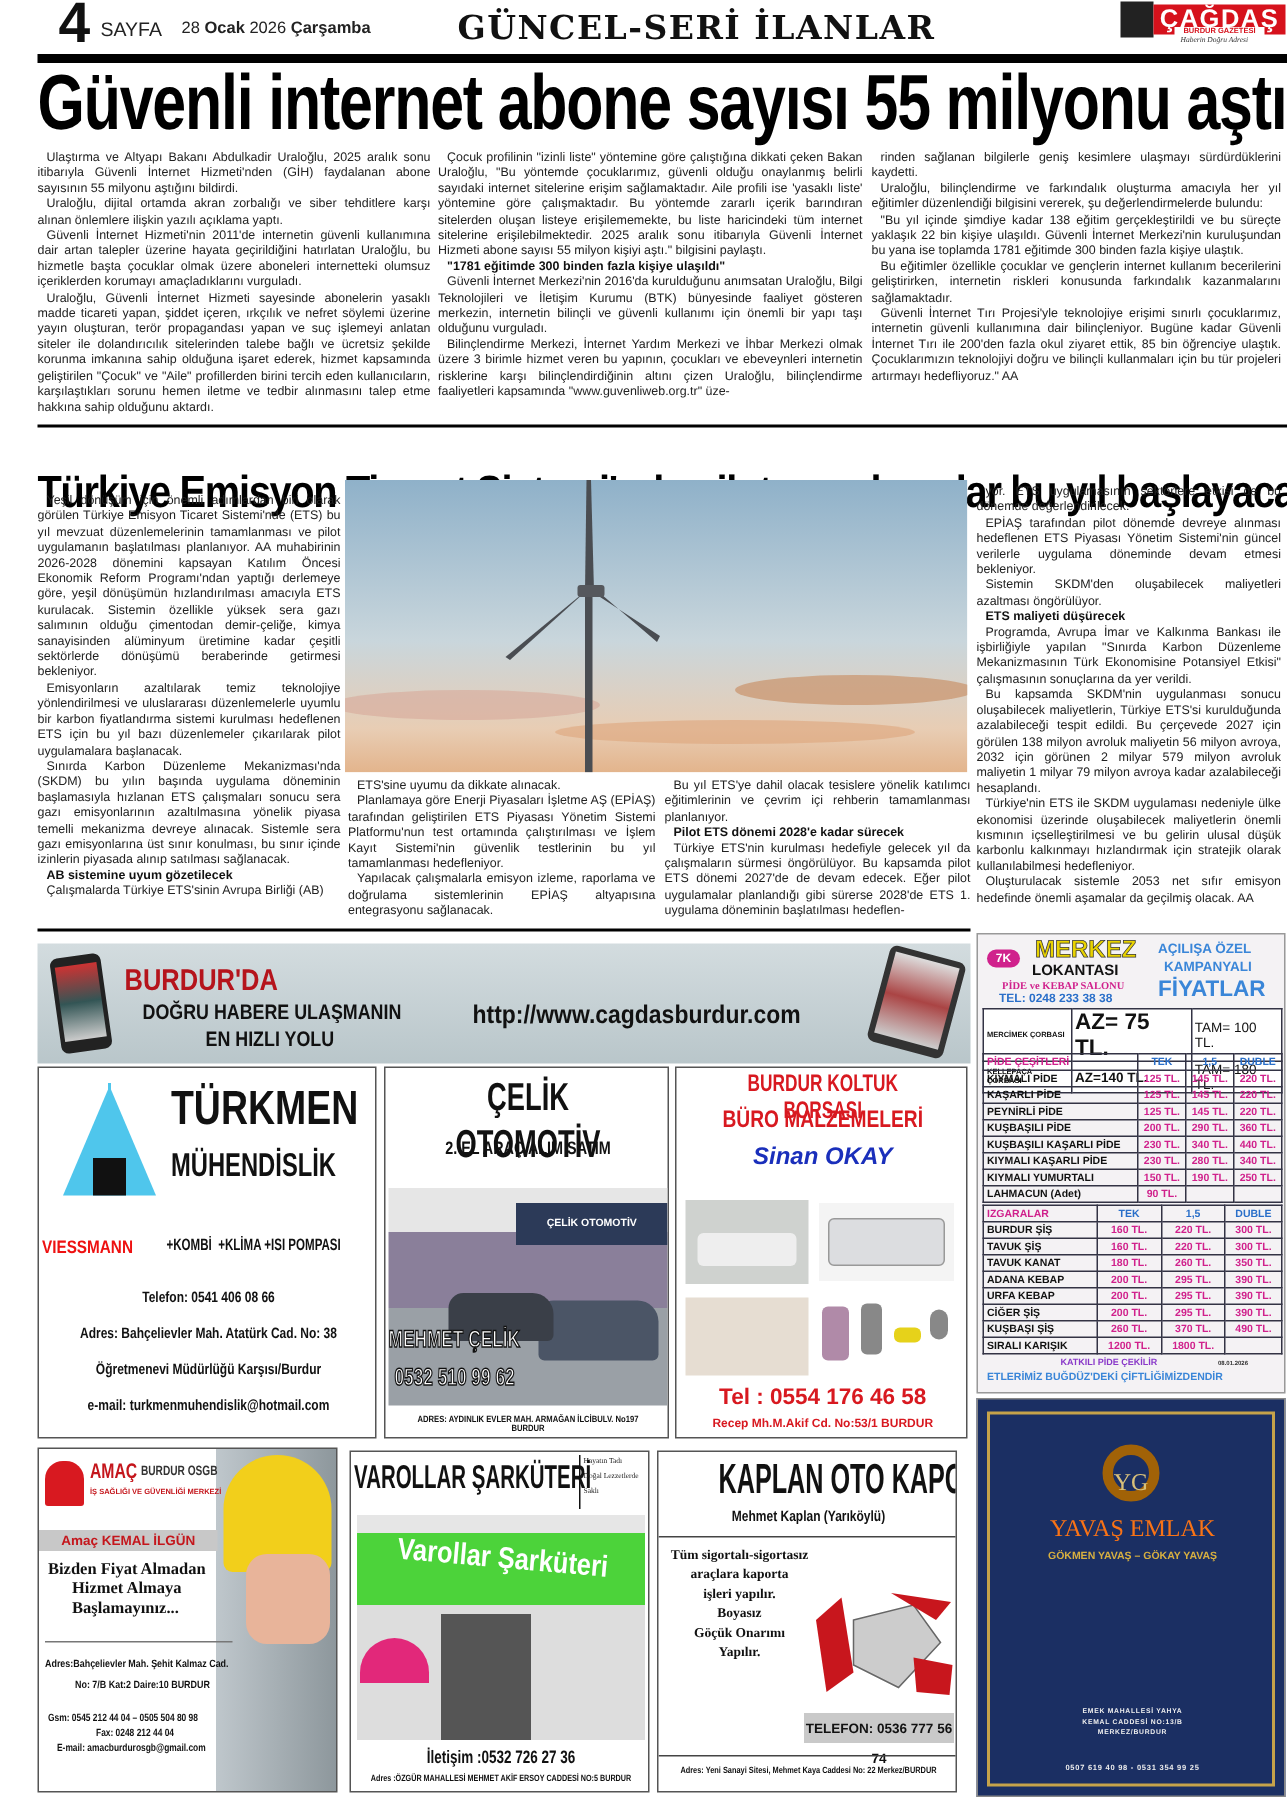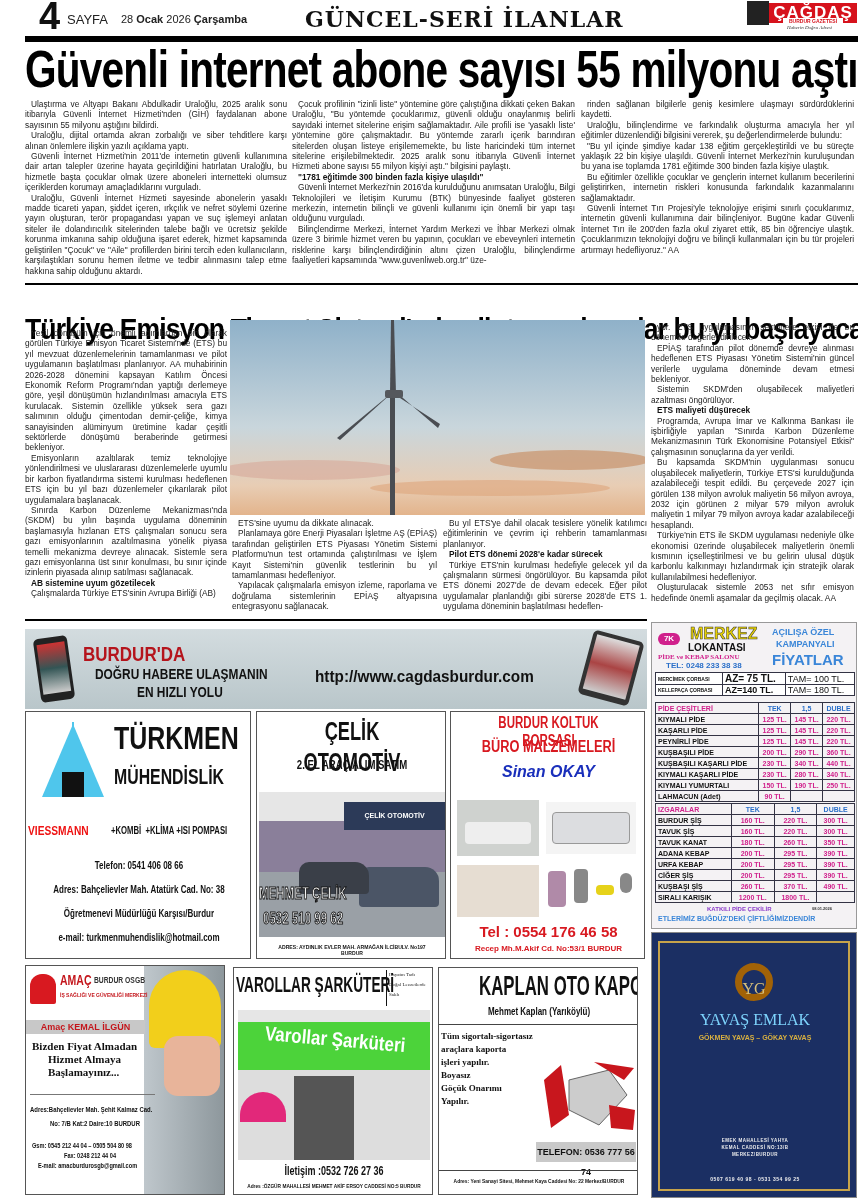--- a/index.html
+++ b/index.html
@@ -136,30 +136,30 @@
   <div class="abs" style="left:290px;top:38px;font:bold 17px 'Liberation Sans',sans-serif;color:#111;transform:scaleX(0.9);transform-origin:0 0">http://www.cagdasburdur.com</div>
   <div class="abs" style="left:560px;top:6px;width:52px;height:66px;background:#333;border-radius:5px;transform:rotate(15deg)">
     <div style="margin:4px;height:56px;background:linear-gradient(#ddd,#a44,#ccc)"></div>
   </div>
 </div>
 
 <div class="ad" style="left:651px;top:622px;width:206px;height:307px;background:#f4f2f4;border-color:#999">
   <div class="abs" style="left:6px;top:10px;width:22px;height:12px;background:#d0218c;border-radius:8px;color:#fff;font:bold 8px 'Liberation Sans',sans-serif;text-align:center;line-height:12px">7K</div>
   <div class="abs" style="left:38px;top:2px;font:bold 16px 'Liberation Sans',sans-serif;color:#e9d300;-webkit-text-stroke:0.5px #333">MERKEZ</div>
   <div class="abs" style="left:36px;top:19px;font:bold 10px 'Liberation Sans',sans-serif;color:#111">LOKANTASI</div>
-  <div class="abs" style="left:6px;top:30px;font:bold 7px 'Liberation Serif',serif;color:#d0218c">PİDE ve KEBAP SALONU</div>
+  <div class="abs" style="left:16px;top:30px;font:bold 7px 'Liberation Serif',serif;color:#d0218c">PİDE ve KEBAP SALONU</div>
   <div class="abs" style="left:14px;top:38px;font:bold 8px 'Liberation Sans',sans-serif;color:#2a6fc9">TEL: 0248 233 38 38</div>
   <div class="abs" style="left:120px;top:4px;font:bold 9px 'Liberation Sans',sans-serif;color:#3a86d8">AÇILIŞA ÖZEL</div>
   <div class="abs" style="left:124px;top:16px;font:bold 9px 'Liberation Sans',sans-serif;color:#3a86d8">KAMPANYALI</div>
   <div class="abs" style="left:120px;top:28px;font:bold 15px 'Liberation Sans',sans-serif;color:#3a86d8">FİYATLAR</div>
   <table class="abs menu" style="left:3px;top:49px;width:200px;border-collapse:collapse;background:#fff">
     <tbody>
         <tr>
           <td style="font-size:5px">MERCİMEK ÇORBASI</td>
-          <td style="font-size:10px">AZ= 75 TL.</td>
+          <td style="font-size:15px">AZ= 75 TL.</td>
           <td style="font-size:9px;font-weight:normal">TAM= 100 TL.</td>
         </tr>
     <tr>
           <td style="font-size:5px">KELLEPAÇA ÇORBASI</td>
           <td style="font-size:9px">AZ=140 TL.</td>
           <td style="font-size:9px;font-weight:normal">TAM= 180 TL.</td>
         </tr>
   </tbody>
     </table>
   <table class="abs menu" id="pide-table" style="left:3px;top:79px;width:200px;border-collapse:collapse">
@@ -366,21 +366,21 @@
     <div class="abs" style="left:56px;top:66px;width:60px;height:84px;background:#555"></div>
   </div>
   <div class="abs" style="left:0;width:200px;top:196px;text-align:center;font:bold 12px 'Liberation Sans',sans-serif;color:#111;transform:scaleX(0.75)">İletişim :0532 726 27 36</div>
   <div class="abs" style="left:-10px;width:220px;top:215px;text-align:center;font:bold 6px 'Liberation Sans',sans-serif;color:#111;transform:scaleX(0.8)">Adres :ÖZGÜR MAHALLESİ MEHMET AKİF ERSOY CADDESİ NO:5 BURDUR</div>
 </div>
 
 <div class="ad" style="left:438px;top:967px;width:200px;height:228px">
   <div class="abs" style="left:0;width:200px;top:2px;text-align:center;font:bold 28px 'Liberation Sans',sans-serif;color:#111;transform:scaleX(0.6);white-space:nowrap">KAPLAN OTO KAPORTA</div>
   <div class="abs" style="left:0;width:200px;top:38px;text-align:center;font:bold 10px 'Liberation Sans',sans-serif;color:#111;transform:scaleX(0.8)">Mehmet Kaplan (Yarıköylü)</div>
   <div class="abs" style="left:0;top:56px;width:200px;height:1px;background:#444"></div>
-  <div class="abs" style="left:2px;top:62px;width:104px;text-align:left;font:bold 9px 'Liberation Serif',serif;color:#111;line-height:13px">
+  <div class="abs" style="left:2px;top:62px;width:104px;text-align:center;font:bold 9px 'Liberation Serif',serif;color:#111;line-height:13px">
     <div>Tüm sigortalı-sigortasız</div>
     <div>araçlara kaporta</div>
     <div>işleri yapılır.</div>
     <div>Boyasız</div>
     <div>Göçük Onarımı</div>
     <div>Yapılır.</div>
   </div>
   <svg class="abs" style="left:100px;top:72px" width="98" height="98">
     <polygon points="5,40 22,25 30,75 12,88" fill="#c8161d"></polygon>
     <polygon points="30,40 70,30 88,55 60,85 30,70" fill="#ccc" stroke="#666"></polygon>
@@ -388,21 +388,21 @@
     <polygon points="70,65 96,70 94,90 72,88" fill="#c8161d"></polygon>
   </svg>
   <div class="abs" style="left:97px;top:174px;width:100px;height:20px;background:#c9c9c9;font:bold 9px 'Liberation Sans',sans-serif;color:#111;line-height:20px;text-align:center;transform-origin:0 0">TELEFON: 0536 777 56 74</div>
   <div class="abs" style="left:0;top:202px;width:200px;height:1px;background:#444"></div>
   <div class="abs" style="left:-10px;width:220px;top:210px;text-align:center;font:bold 6px 'Liberation Sans',sans-serif;color:#111;transform:scaleX(0.82)">Adres: Yeni Sanayi Sitesi, Mehmet Kaya Caddesi No: 22 Merkez/BURDUR</div>
 </div>
 
 <div class="ad" style="left:651px;top:932px;width:206px;height:266px;background:#1b2f63;border-color:#888">
   <div class="abs" style="left:6px;top:8px;width:192px;height:250px;border:2px solid #c6a34a"></div>
   <div class="abs" style="left:83px;top:30px;width:38px;height:38px;border:7px solid #a16207;border-radius:50%;color:#d8c07a;font:16px 'Liberation Serif',serif;text-align:center;line-height:38px">YG</div>
-  <div class="abs" style="left:0;width:206px;top:78px;text-align:center;font:16px 'Liberation Serif',serif;color:#7dd3fc">YAVAŞ EMLAK</div>
+  <div class="abs" style="left:0;width:206px;top:78px;text-align:center;font:16px 'Liberation Serif',serif;color:#f97316">YAVAŞ EMLAK</div>
   <div class="abs" style="left:0;width:206px;top:101px;text-align:center;font:bold 7px 'Liberation Sans',sans-serif;color:#d8b040">GÖKMEN YAVAŞ – GÖKAY YAVAŞ</div>
   <div class="abs" style="left:0;width:206px;top:204px;text-align:center;font:bold 4.5px 'Liberation Sans',sans-serif;color:#eee;line-height:7px;letter-spacing:0.5px">
     <div>EMEK MAHALLESİ YAHYA</div>
     <div>KEMAL CADDESİ NO:13/B</div>
     <div>MERKEZ/BURDUR</div>
   </div>
   <div class="abs" style="left:0;width:206px;top:243px;text-align:center;font:bold 5px 'Liberation Sans',sans-serif;color:#eee;letter-spacing:0.5px">0507 619 40 98 - 0531 354 99 25</div>
 </div>
 
 </body></html>

